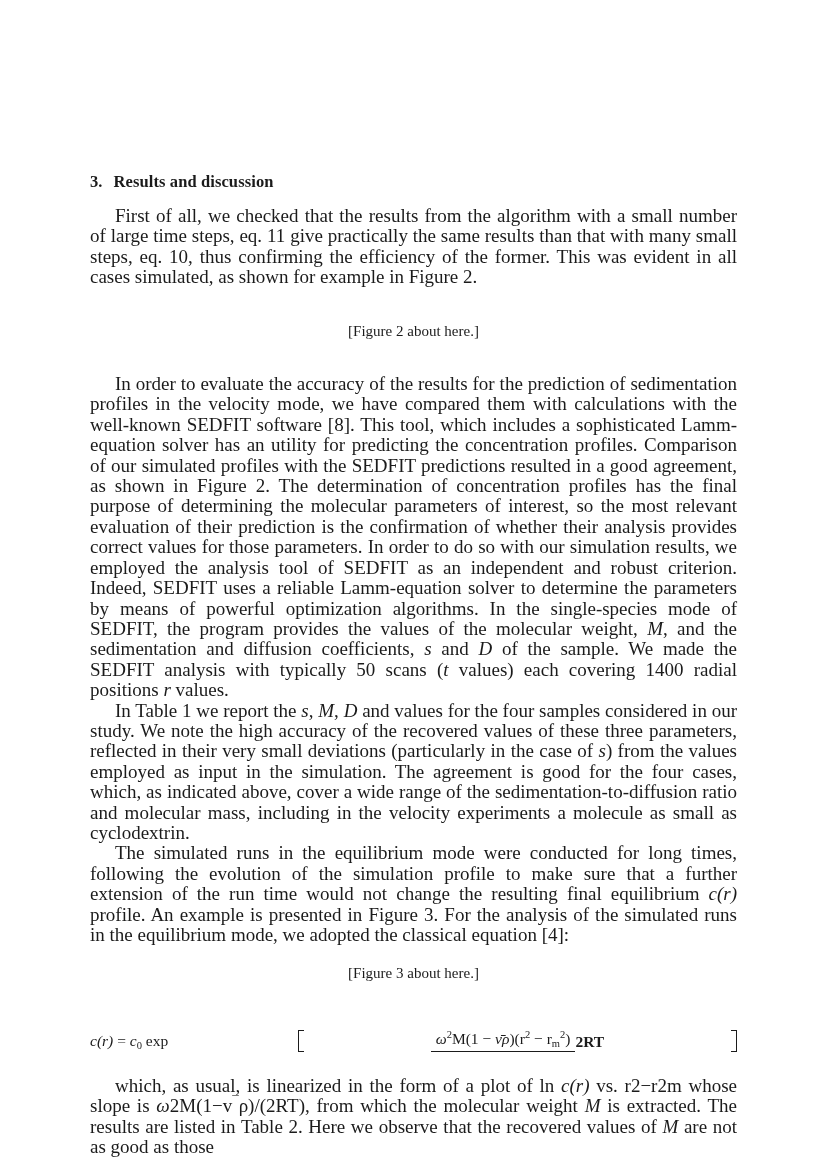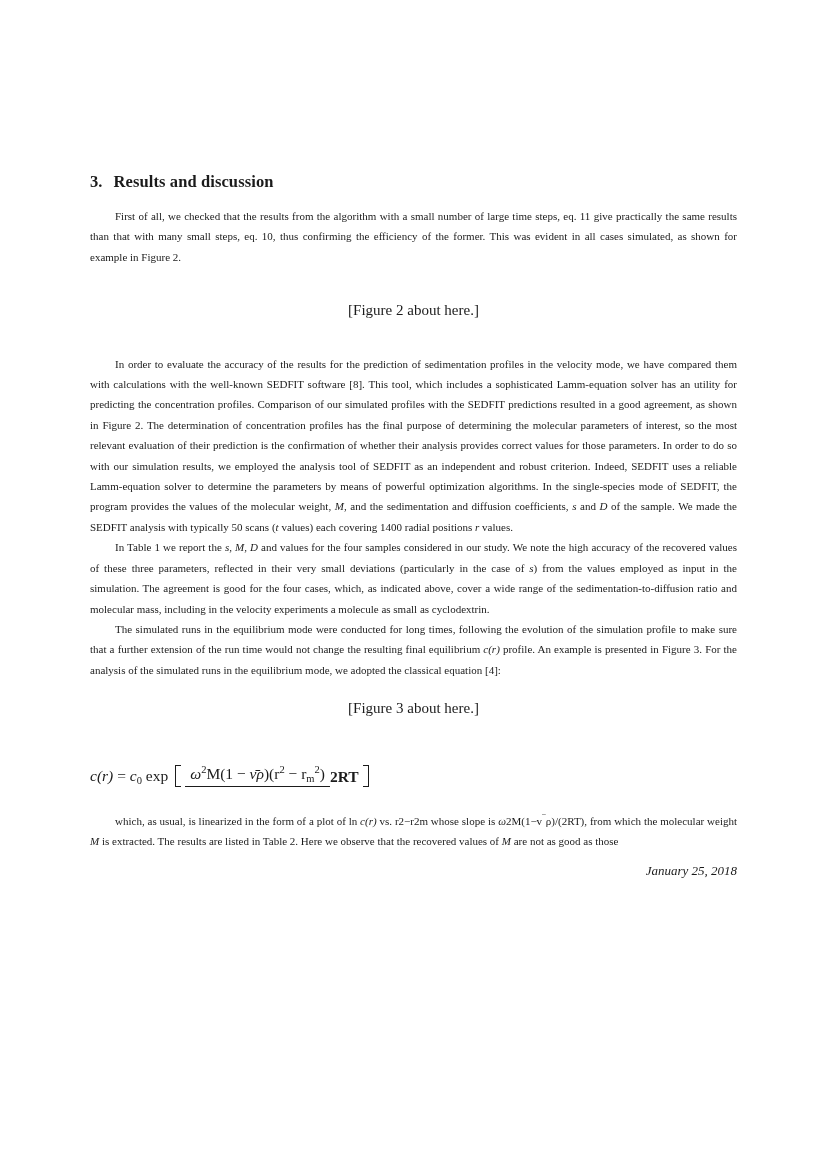--- a/index.html
+++ b/index.html
@@ -17,39 +17,39 @@
     width: 647px;
   }
   .section-heading {
     font-size: 16.5px;
     font-weight: bold;
     margin-bottom: 14px;
     letter-spacing: 0.1px;
   }
   .section-heading .heading-number { margin-right: 11px; }
   p.body-par {
-    font-size: 11px;
+    font-size: 19px;
     line-height: 20.4px;
     text-align: justify;
     text-indent: 25px;
   }
   .it { font-style: italic; }
   sup, sub { font-size: 68%; line-height: 0; }
   sub { vertical-align: -0.25em; }
   sup { vertical-align: 0.55em; }
   .fig-line {
     text-align: center;
     font-size: 15px;
     line-height: 20.4px;
     margin: 33px 0;
   }
   .fig-line-3 { margin: 18px 0 0 0; }
   .equation-row {
     display: flex;
-    justify-content: flex-start;
+    justify-content: space-between;
     align-items: center;
     margin: 46px 0 24px 0;
     font-size: 15.5px;
   }
   .eq-lhs { margin-right: 7px; white-space: pre; }
   .frac {
     display: inline-flex;
     flex-direction: row;
     text-align: center;
     margin: 0 3px;

